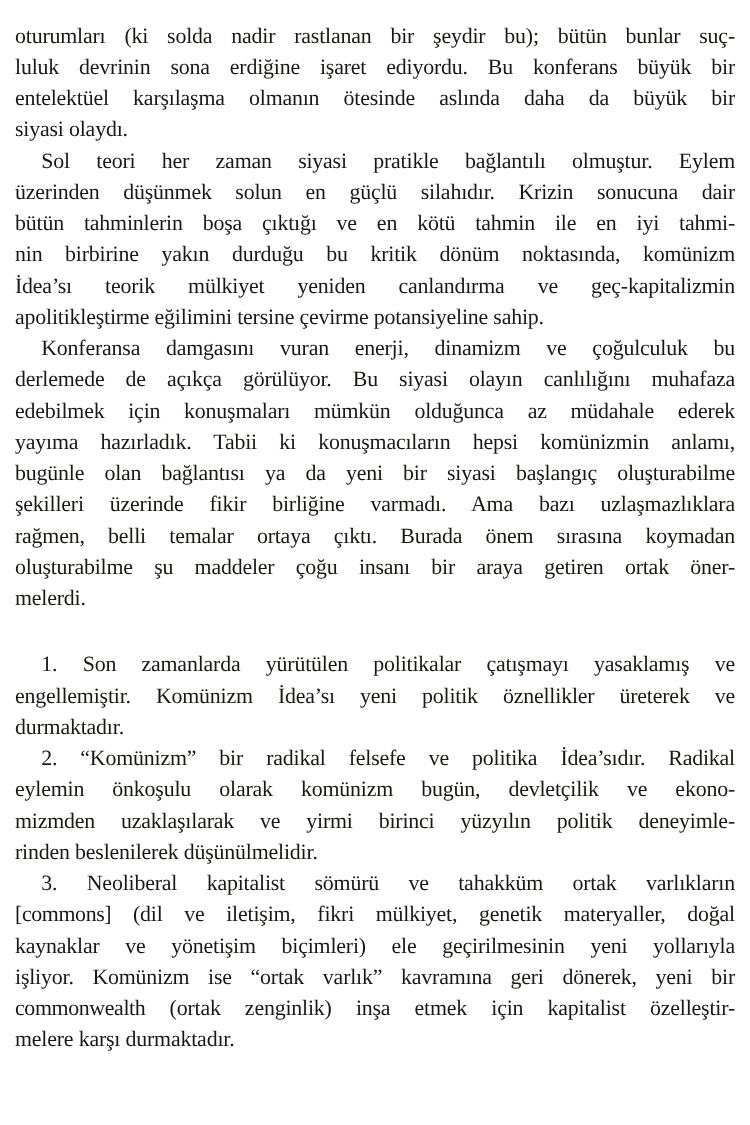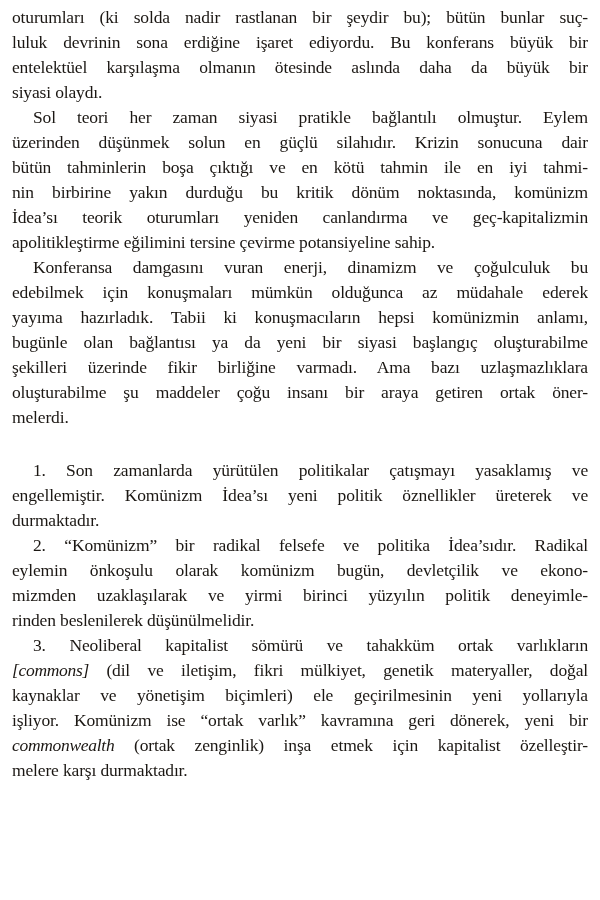--- a/index.html
+++ b/index.html
@@ -7,21 +7,21 @@
     padding: 0;
     background: #ffffff;
   }
   .page {
     position: relative;
     width: 600px;
     height: 900px;
     background: #ffffff;
     overflow: hidden;
     box-sizing: border-box;
-    padding: 5px 12px 0 12px;
+    padding: 16px 12px 0 12px;
     font-family: "Liberation Serif", "DejaVu Serif", serif;
     font-size: 17.5px;
     letter-spacing: -0.15px;
     color: #1b1713;
     -webkit-font-smoothing: antialiased;
   }
   .para {
     margin: 0;
     padding: 0;
   }
@@ -34,50 +34,51 @@
     white-space: nowrap;
   }
   .line.last {
     text-align: center;
     text-align-last: left;
   }
   .para.indent .line:first-child {
     text-indent: 21px;
   }
   .em {
-    font-style: italic;
     letter-spacing: -0.3px;
     margin-top: 32px;
   }
 </style>
 </head>
 <body>
 
 <div class="page">
   <div>
       <div class="para">
         <div class="line"><span>oturumları (ki solda nadir rastlanan bir şeydir bu); bütün bunlar suç-</span></div>
         <div class="line"><span>luluk devrinin sona erdiğine işaret ediyordu. Bu konferans büyük bir</span></div>
         <div class="line"><span>entelektüel karşılaşma olmanın ötesinde aslında daha da büyük bir</span></div>
         <div class="line last"><span>siyasi olaydı.</span></div>
       </div>
       <div class="para indent">
         <div class="line"><span>Sol teori her zaman siyasi pratikle bağlantılı olmuştur. Eylem</span></div>
         <div class="line"><span>üzerinden düşünmek solun en güçlü silahıdır. Krizin sonucuna dair</span></div>
         <div class="line"><span>bütün tahminlerin boşa çıktığı ve en kötü tahmin ile en iyi tahmi-</span></div>
         <div class="line"><span>nin birbirine yakın durduğu bu kritik dönüm noktasında, komünizm</span></div>
-        <div class="line"><span>İdea’sı teorik oturumları yeniden canlandırma ve geç-kapitalizmin</span></div>
+        <div class="line"><span>İdea’sı teorik mülkiyet yeniden canlandırma ve geç-kapitalizmin</span></div>
         <div class="line last"><span>apolitikleştirme eğilimini tersine çevirme potansiyeline sahip.</span></div>
       </div>
       <div class="para indent">
         <div class="line"><span>Konferansa damgasını vuran enerji, dinamizm ve çoğulculuk bu</span></div>
+        <div class="line"><span>derlemede de açıkça görülüyor. Bu siyasi olayın canlılığını muhafaza</span></div>
         <div class="line"><span>edebilmek için konuşmaları mümkün olduğunca az müdahale ederek</span></div>
         <div class="line"><span>yayıma hazırladık. Tabii ki konuşmacıların hepsi komünizmin anlamı,</span></div>
         <div class="line"><span>bugünle olan bağlantısı ya da yeni bir siyasi başlangıç oluşturabilme</span></div>
         <div class="line"><span>şekilleri üzerinde fikir birliğine varmadı. Ama bazı uzlaşmazlıklara</span></div>
+        <div class="line"><span>rağmen, belli temalar ortaya çıktı. Burada önem sırasına koymadan</span></div>
         <div class="line"><span>oluşturabilme şu maddeler çoğu insanı bir araya getiren ortak öner-</span></div>
         <div class="line last"><span>melerdi.</span></div>
       </div>
       <div class="para indent" style="margin-top: 28px;">
         <div class="line"><span>1. Son zamanlarda yürütülen politikalar çatışmayı yasaklamış ve</span></div>
         <div class="line"><span>engellemiştir. Komünizm İdea’sı yeni politik öznellikler üreterek ve</span></div>
         <div class="line last"><span>durmaktadır.</span></div>
       </div>
       <div class="para indent">
         <div class="line"><span>2. “Komünizm” bir radikal felsefe ve politika İdea’sıdır. Radikal</span></div>

